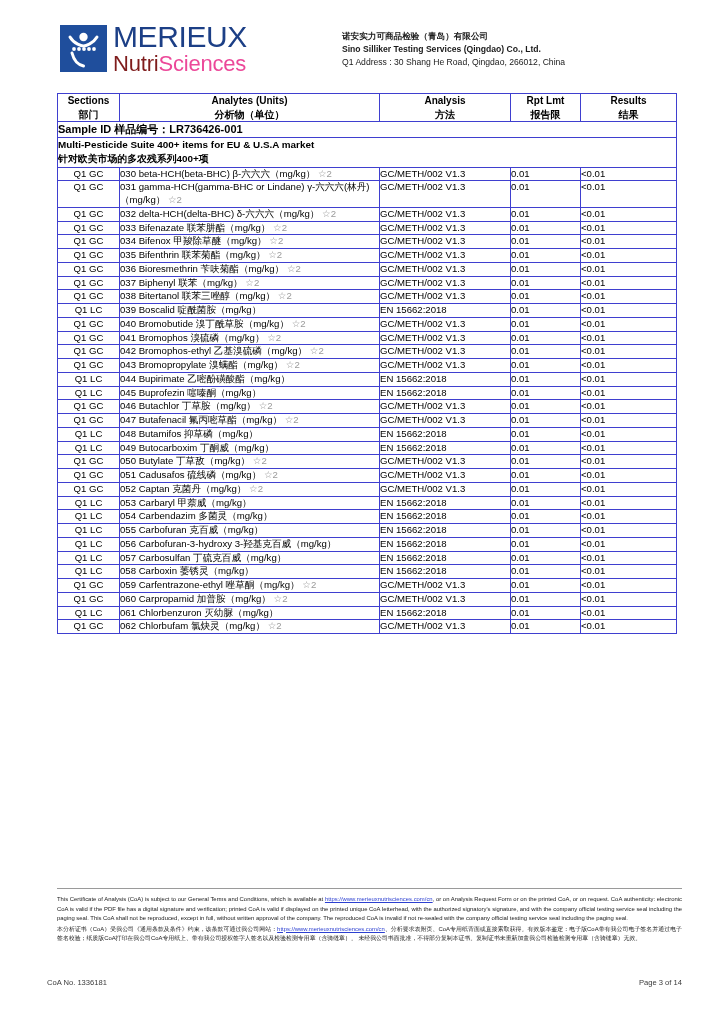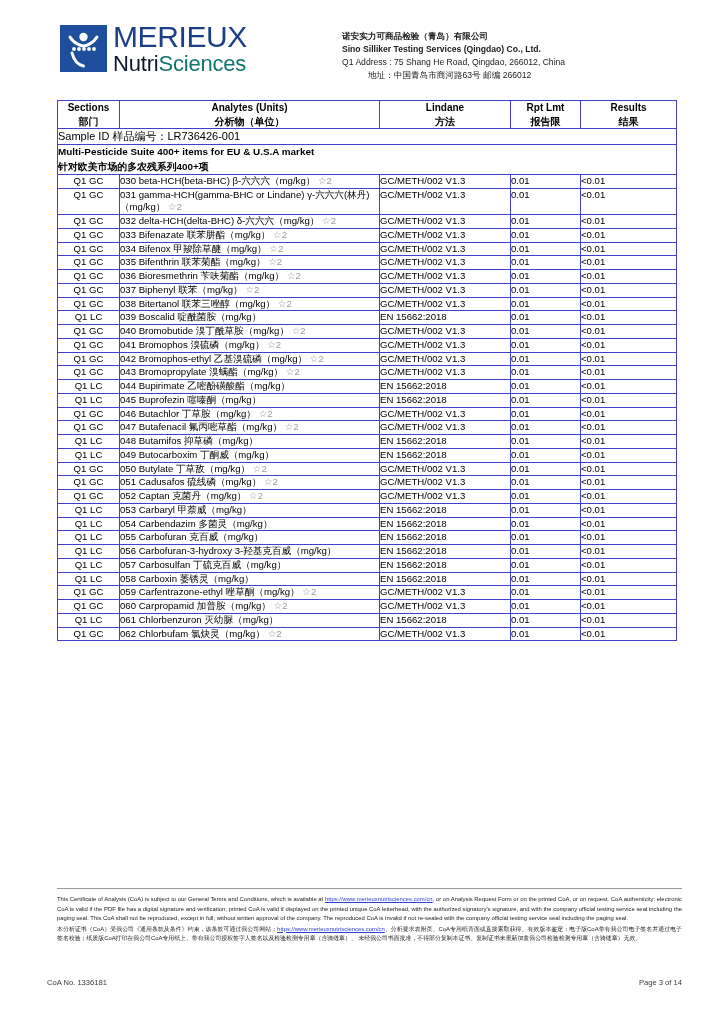--- a/index.html
+++ b/index.html
@@ -58,22 +58,22 @@
     color: #1c3f86;
     font-family: "Liberation Sans", sans-serif;
   }
   .logo-bottom {
     font-size: 22px;
     font-weight: 400;
     letter-spacing: -0.2px;
     margin-top: 1px;
     font-family: "Liberation Sans", sans-serif;
   }
-  .logo-bottom .nutri { color: #0f172a; }
-  .logo-bottom .sci { color: #0f766e; }
+  .logo-bottom .nutri { color: #7f1d1d; }
+  .logo-bottom .sci { color: #ec4899; }
 
   .addr-block {
     flex: 1 1 auto;
     padding-top: 8px;
     font-size: 8.6px;
     line-height: 1.52;
     color: #1a1a1a;
   }
   .addr-block .b { font-weight: bold; }
   .addr-indent { padding-left: 26px; }
@@ -132,21 +132,21 @@
     font-size: 9.6px;
     padding: 3px 3px 3px 6px;
   }
   .star {
     font-size: 9.6px;
     color: #9a9a9a;
     letter-spacing: 0;
   }
   td.sample-row {
     font-size: 11px;
-    font-weight: normal;
+    font-weight: bold;
     padding: 6px 2px 6px 5px;
   }
   td.suite-row {
     font-size: 9.9px;
     font-weight: bold;
     padding: 5px 2px 5px 5px;
     line-height: 1.45;
   }
 
   
@@ -215,22 +215,21 @@
       </div>
       <div class="logo-words">
         <span class="logo-top">MERIEUX</span>
         <span class="logo-bottom"><span class="nutri">Nutri</span><span class="sci">Sciences</span></span>
       </div>
     </div>
 
     <div class="addr-block">
       <div class="b">诺安实力可商品检验（青岛）有限公司</div>
       <div class="b">Sino Silliker Testing Services (Qingdao) Co., Ltd.</div>
-      <div>Q1  Address : 75 Shang He Road, Qingdao, 266012, China</div>
-      <div class="addr-indent">地址：中国青岛市商河路63号 邮编 266012</div>
+      <div>Q1  Address : 30 Shang He Road, Qingdao, 266012, China</div>
     </div>
   </div>
 
   <div class="table-wrap">
     <table class="coa">
       <colgroup>
         <col class="col-sec">
           <col class="col-ana">
           <col class="col-met">
           <col class="col-rpt">
@@ -240,21 +239,21 @@
         <tr>
           <th class="hcell">
             <div>Sections</div>
             <div>部门</div>
           </th>
           <th class="hcell">
             <div>Analytes (Units)</div>
             <div>分析物（单位）</div>
           </th>
           <th class="hcell">
-            <div>Lindane</div>
+            <div>Analysis</div>
             <div>方法</div>
           </th>
           <th class="hcell">
             <div>Rpt Lmt</div>
             <div>报告限</div>
           </th>
           <th class="hcell">
             <div>Results</div>
             <div>结果</div>
           </th>

